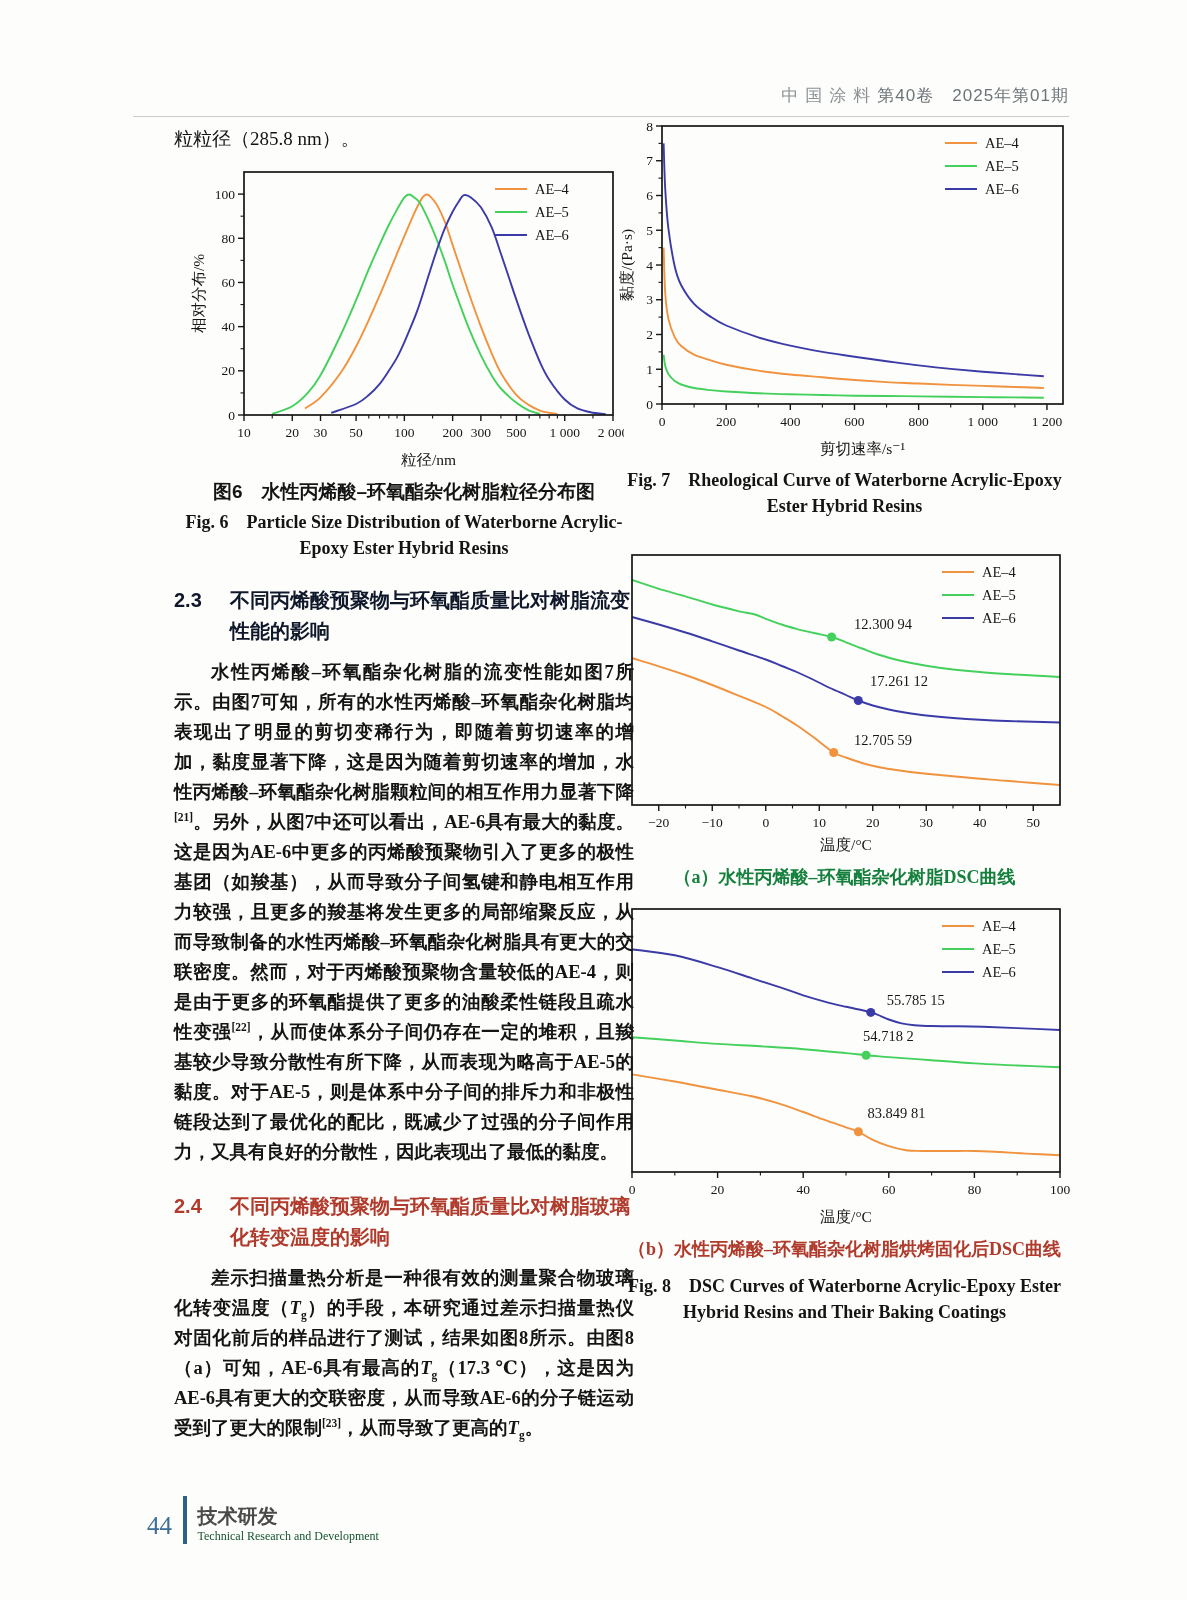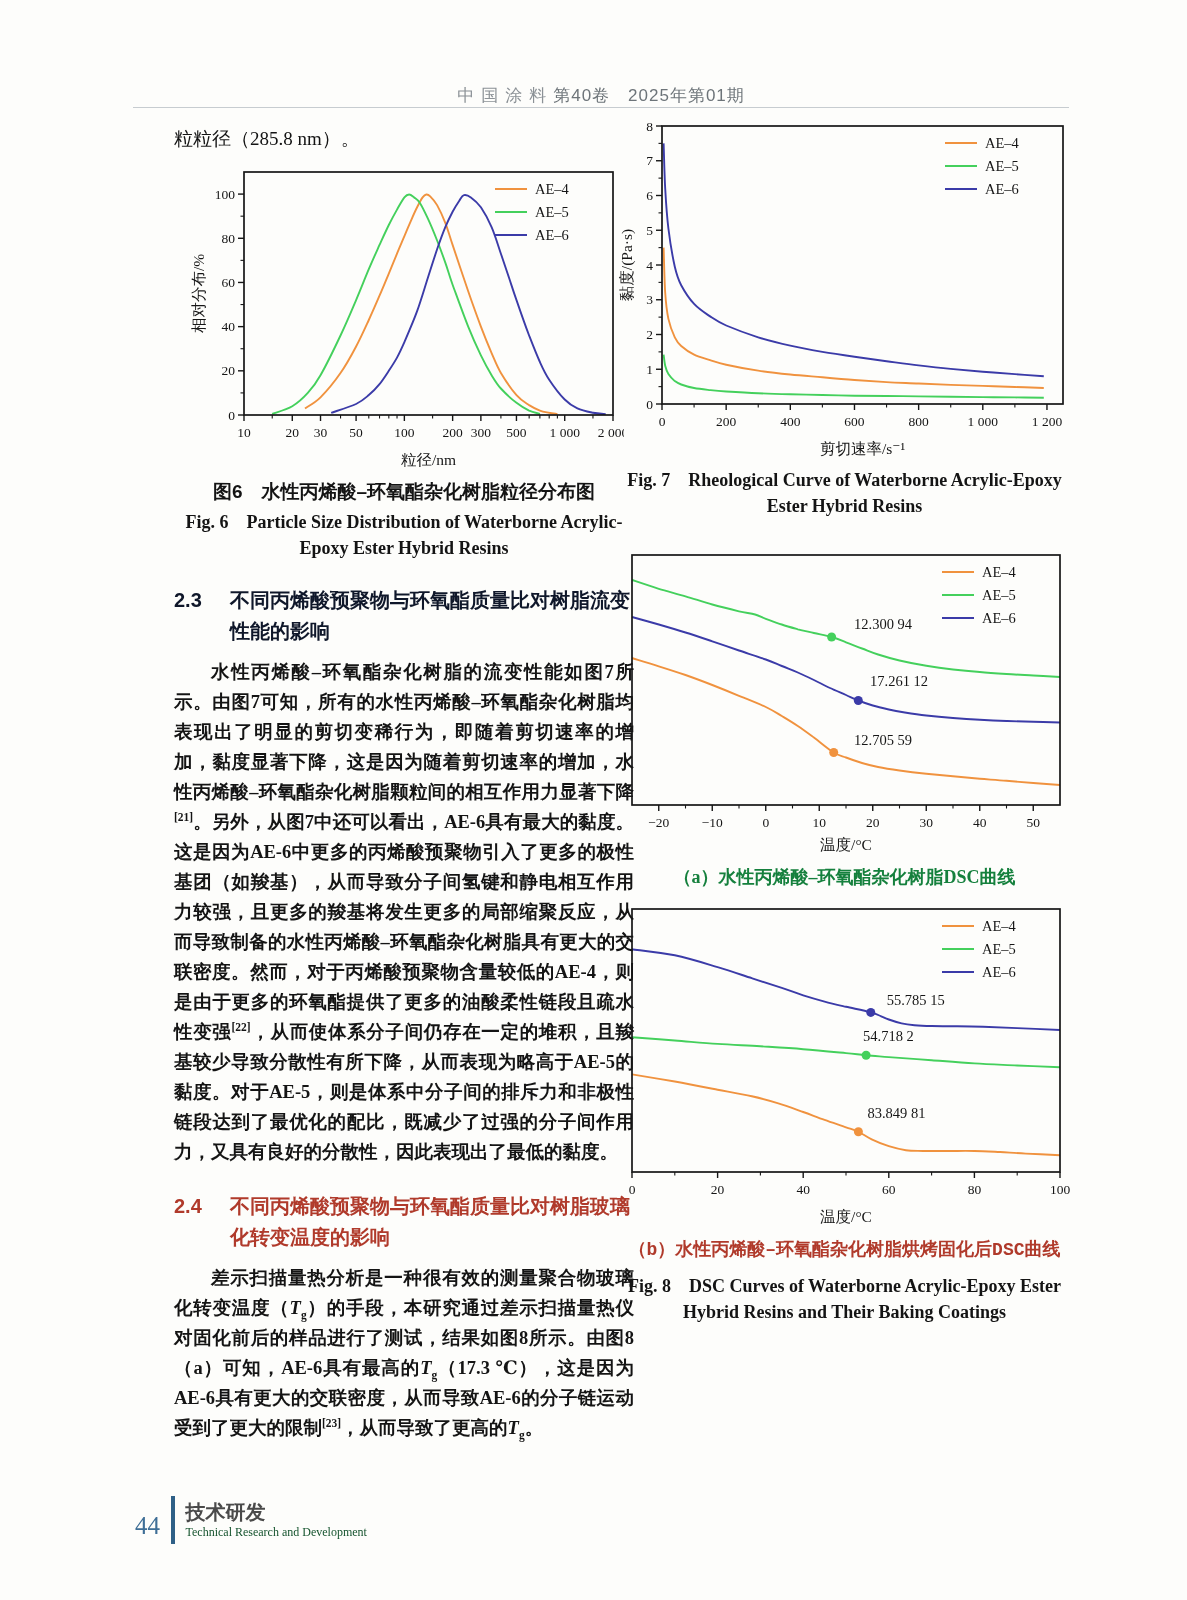--- a/index.html
+++ b/index.html
@@ -1,20 +1,20 @@
 <!DOCTYPE html>
 <html><head>
 <meta charset="utf-8">
 <style>
   html,body{margin:0;padding:0;background:#e8e8e8;}
   .page{position:relative;width:1187px;height:1600px;background:#fdfdfb;margin:0 auto;
         font-family:"Liberation Serif","DejaVu Serif",serif;color:#141414;overflow:hidden;}
   .pg-header{position:absolute;left:133px;right:118px;top:84px;display:flex;
-        justify-content:center;align-items:flex-end;border-bottom:1.5px solid #c7ccd0;
-        font-family:"Liberation Sans","DejaVu Sans",sans-serif;}
+        justify-content:flex-end;align-items:flex-end;border-bottom:1.5px solid #c7ccd0;
+        padding-bottom:9px;font-family:"Liberation Sans","DejaVu Sans",sans-serif;}
   .pg-header .j{font-size:17px;color:#8b9196;letter-spacing:7px;}
   .pg-header .iss{font-size:17px;color:#6d7479;letter-spacing:1px;}
   .col{position:absolute;}
   .col-left{left:133px;top:126px;width:460px;margin-left:41px;}
   .col-right{left:612px;top:116px;width:465px;}
   .intro{margin:0 0 10px;font-size:19px;}
   figure{margin:0;}
   .fig-block{text-align:center;}
   svg text{font-family:"Liberation Serif","DejaVu Serif",serif;}
   .cap-cn{font-family:"Liberation Sans","DejaVu Sans",sans-serif;font-weight:bold;
@@ -23,21 +23,21 @@
   .sub-cap{font-size:18px;text-align:center;font-weight:600;margin:4px 0 0;}
   .sec{display:flex;margin:24px 0 10px;font-family:"Liberation Sans","DejaVu Sans",sans-serif;
        font-weight:bold;font-size:20px;line-height:1.55;}
   .sec .num{width:56px;flex:none;}
   .sec .ttl{flex:1;}
   .body-p{margin:0;font-size:18.5px;line-height:30px;text-align:justify;text-indent:2em;font-weight:bold;}
   .body-p sup{font-size:0.62em;line-height:0;}
   .body-p sub{font-size:0.62em;line-height:0;}
   .body-p i{font-family:"Liberation Serif",serif;}
   .mt26{margin-top:26px;}
-  .pg-footer{position:absolute;left:135px;top:1496px;display:flex;align-items:center;}
+  .pg-footer{position:absolute;left:147px;top:1496px;display:flex;align-items:flex-end;}
   .pg-footer .pno{font-size:25px;margin-right:11px;align-self:flex-end;padding-bottom:4px;}
   .pg-footer .bar{width:3.5px;height:48px;margin-right:11px;}
   .pg-footer .cn{font-family:"Liberation Sans","DejaVu Sans",sans-serif;font-weight:bold;
                  font-size:20px;color:#4a4a4a;line-height:1.25;}
   .pg-footer .en{font-size:12px;color:#14532d;}
 </style>
 </head>
 <body>
 
 <div class="page">
@@ -274,21 +274,21 @@
           <text x="244.1" y="141.5" font-size="14.5" fill="#161616">54.718 2</text>
           <text x="248.4" y="219.1" font-size="14.5" fill="#161616">83.849 81</text>
           <line x1="323" y1="27" x2="355" y2="27" stroke="#F0923E" stroke-width="2"></line>
           <text x="363" y="32" font-size="14.5" fill="#161616">AE–4</text>
           <line x1="323" y1="50" x2="355" y2="50" stroke="#44D05C" stroke-width="2"></line>
           <text x="363" y="55" font-size="14.5" fill="#161616">AE–5</text>
           <line x1="323" y1="73" x2="355" y2="73" stroke="#3B3BA8" stroke-width="2"></line>
           <text x="363" y="78" font-size="14.5" fill="#161616">AE–6</text>
           <rect x="13" y="10" width="428" height="263" fill="none" stroke="#161616" stroke-width="1.7"></rect>
         </svg>
-      <div class="sub-cap" style="color: rgb(176, 58, 43); font-family: Liberation Mono, monospace;">（b）水性丙烯酸–环氧酯杂化树脂烘烤固化后DSC曲线</div>
+      <div class="sub-cap" style="color: rgb(176, 58, 43);">（b）水性丙烯酸–环氧酯杂化树脂烘烤固化后DSC曲线</div>
       <figcaption style="margin-top:12px">
         <div class="cap-en">Fig. 8　DSC Curves of Waterborne Acrylic-Epoxy Ester Hybrid Resins and Their Baking Coatings</div>
       </figcaption>
     </figure>
   </div>
 
   <div class="pg-footer">
     <span class="pno" style="color: rgb(62, 110, 150);">44</span>
     <span class="bar" style="background: rgb(47, 96, 135);"></span>
     <span>

